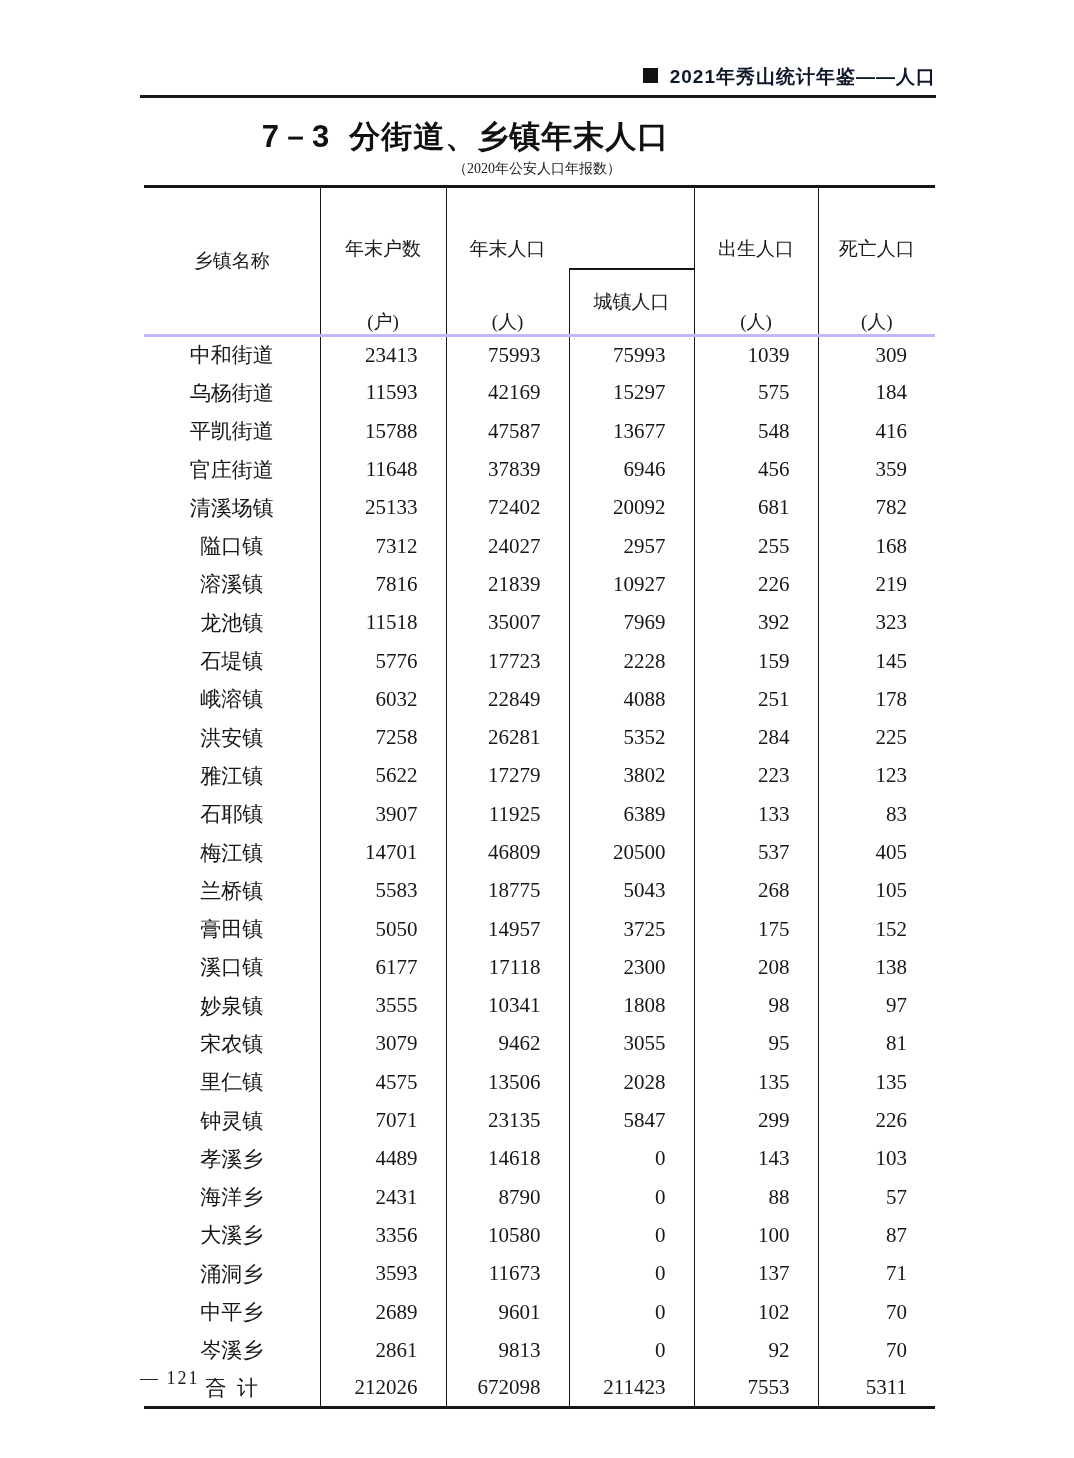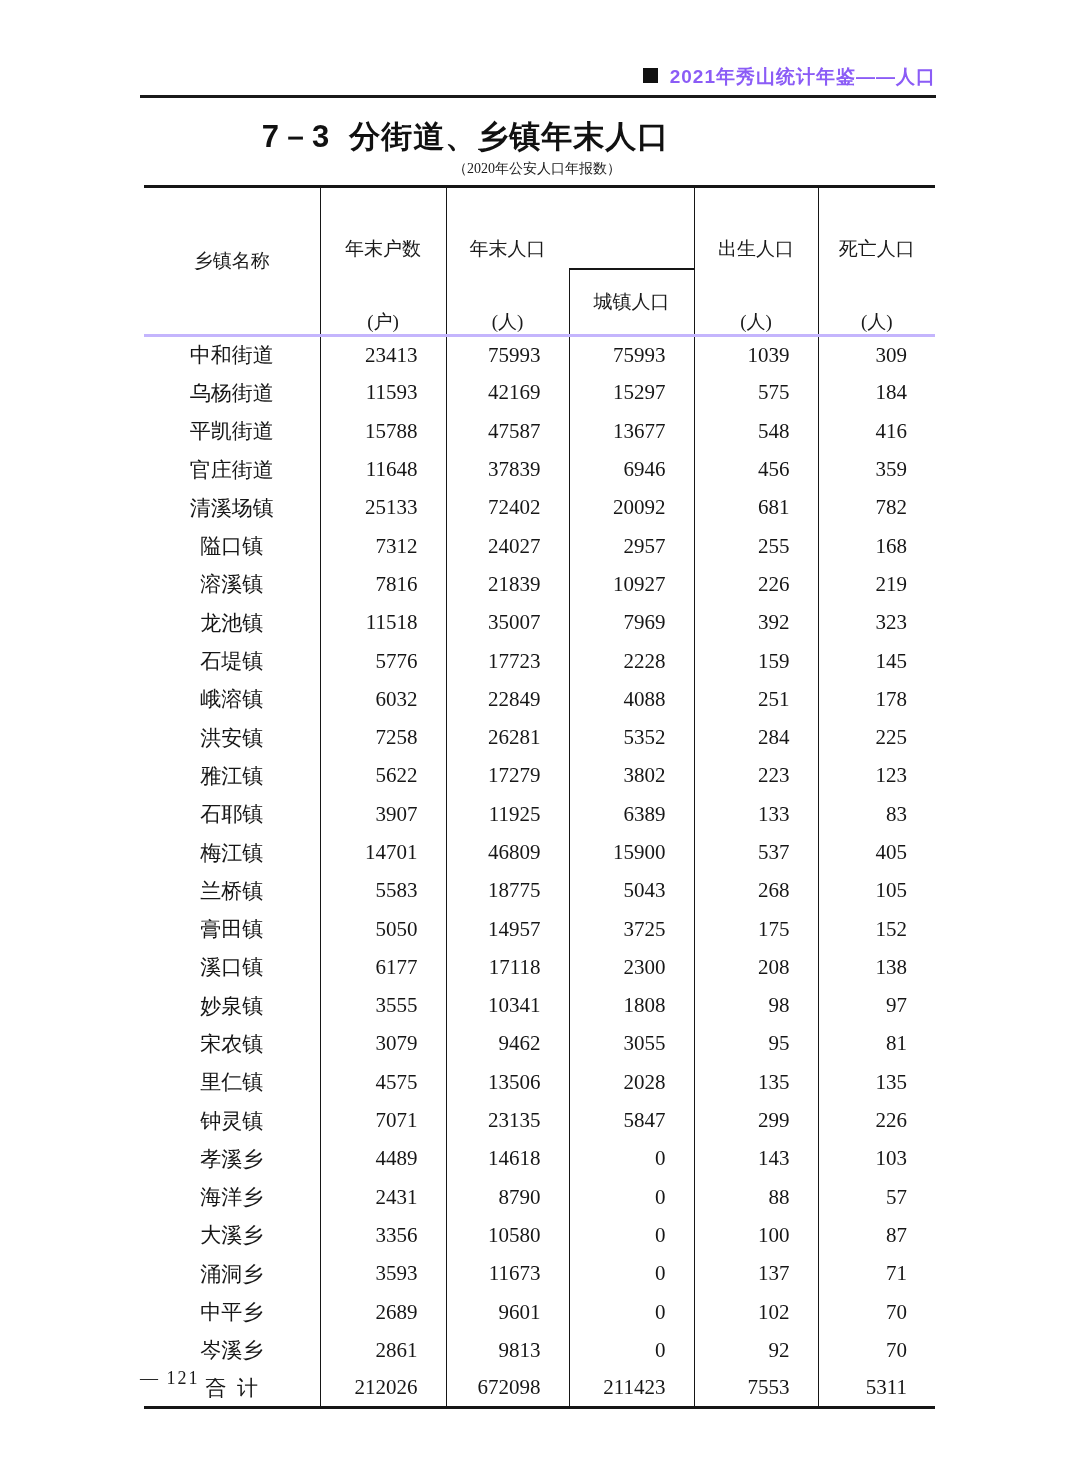--- a/index.html
+++ b/index.html
@@ -12,21 +12,21 @@
     color: #151515;
   }
 
   
   .page-header {
     position: absolute; top: 64px; left: 140px; width: 796px;
     text-align: right;
     font-family: "Liberation Sans", "DejaVu Sans", sans-serif;
     font-size: 19px; font-weight: 600;
     letter-spacing: 1px;
-    color: #8b5cf6;
+    color: #0f172a;
   }
   .sq-icon {
     display: inline-block; width: 15px; height: 15px;
     background: #111; margin-right: 12px;
   }
   .header-rule {
     position: absolute; top: 95px; left: 140px; width: 796px;
     height: 2.5px; background: #191919;
   }
 
@@ -227,21 +227,21 @@
         <td class="c-num bl">3907</td>
         <td class="c-num bl">11925</td>
         <td class="c-num bl">6389</td>
         <td class="c-num bl">133</td>
         <td class="c-num bl">83</td>
       </tr>
       <tr>
         <td class="c-name">梅江镇</td>
         <td class="c-num bl">14701</td>
         <td class="c-num bl">46809</td>
-        <td class="c-num bl">15900</td>
+        <td class="c-num bl">20500</td>
         <td class="c-num bl">537</td>
         <td class="c-num bl">405</td>
       </tr>
       <tr>
         <td class="c-name">兰桥镇</td>
         <td class="c-num bl">5583</td>
         <td class="c-num bl">18775</td>
         <td class="c-num bl">5043</td>
         <td class="c-num bl">268</td>
         <td class="c-num bl">105</td>

